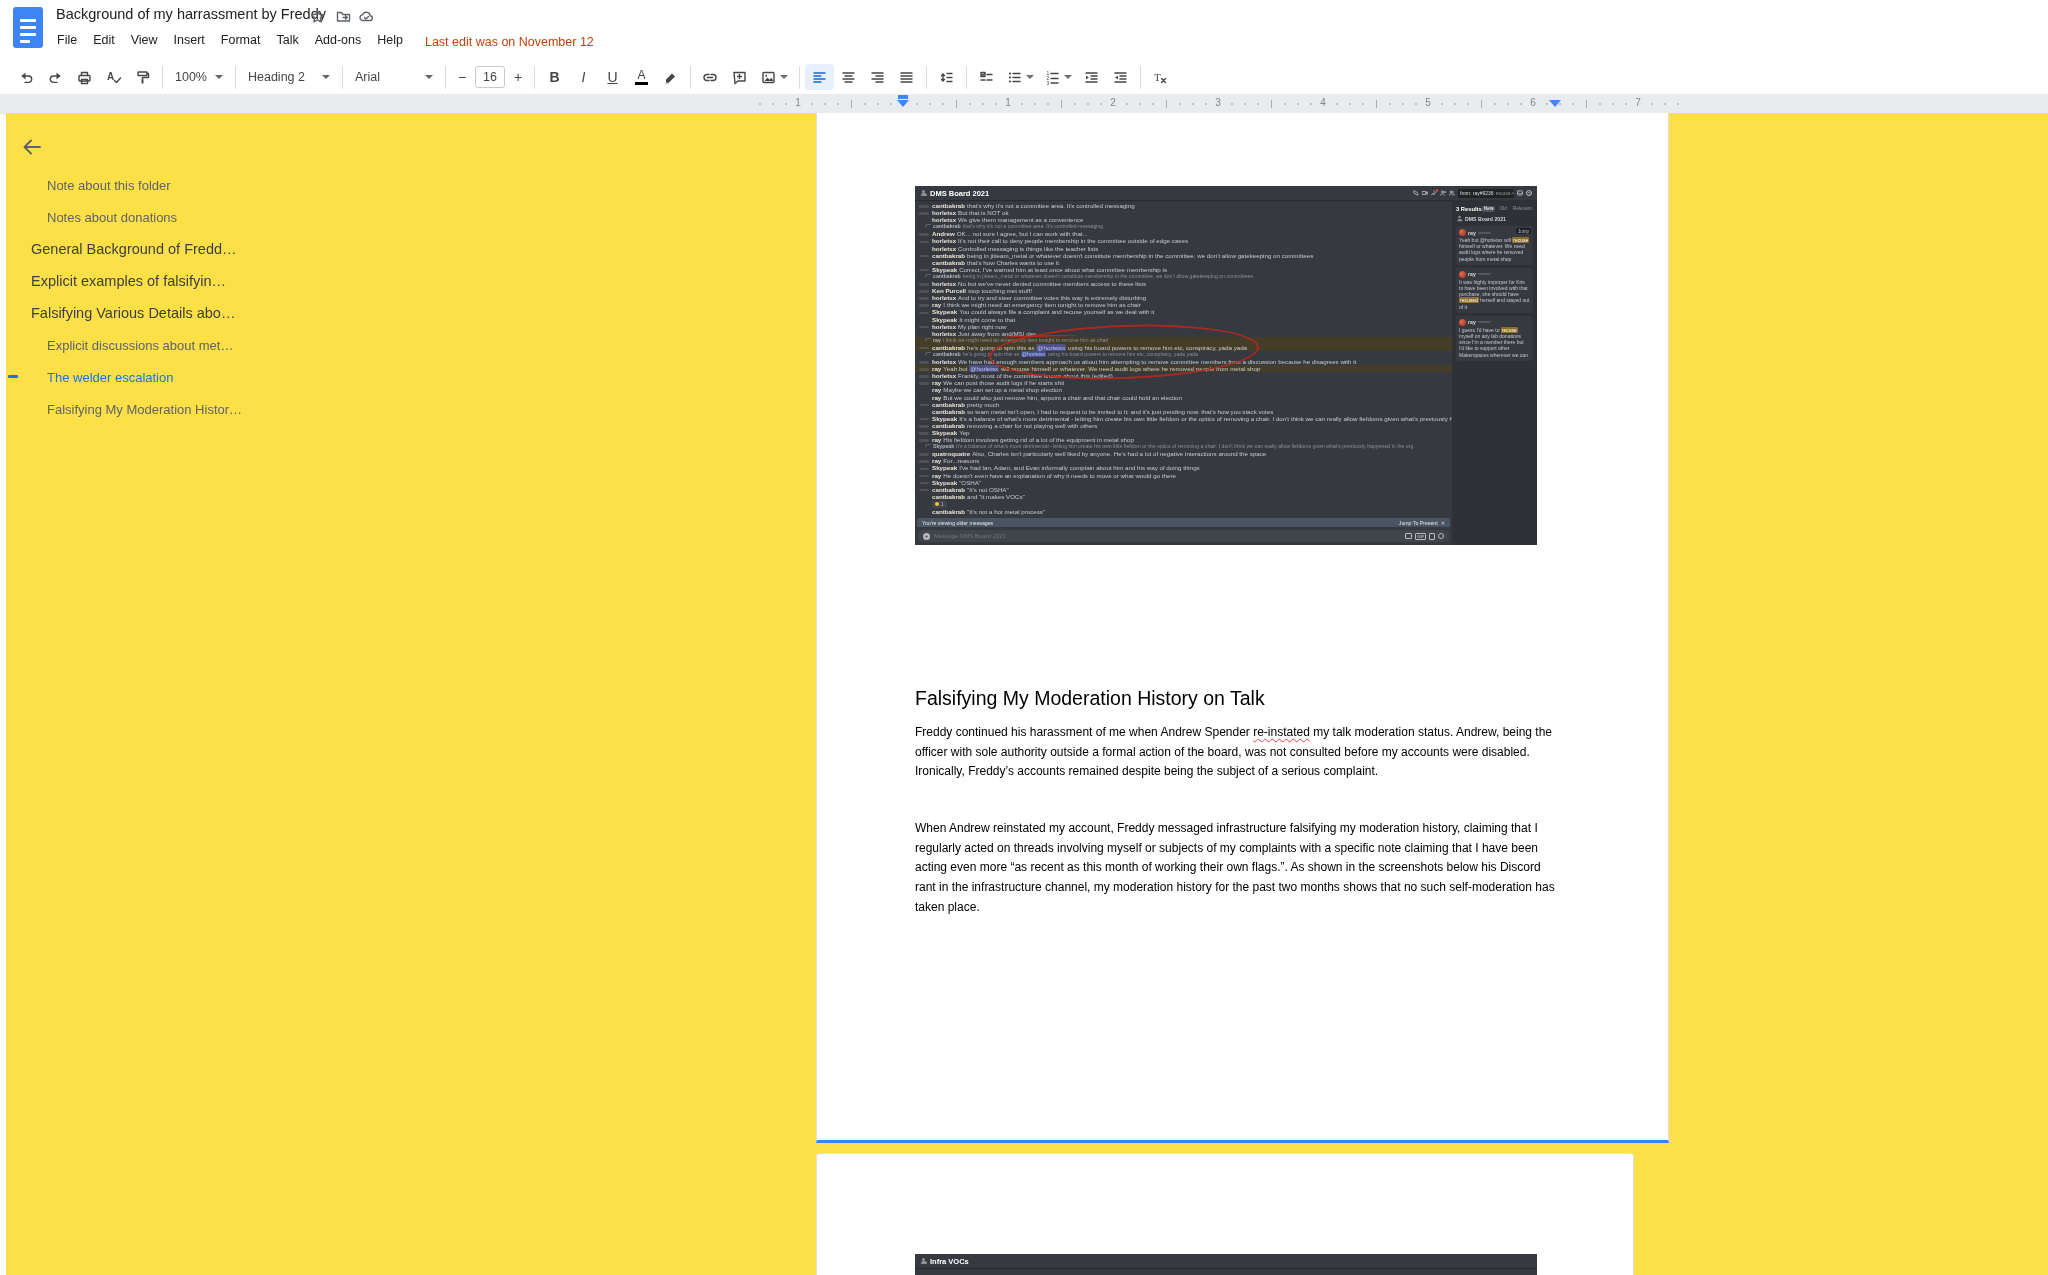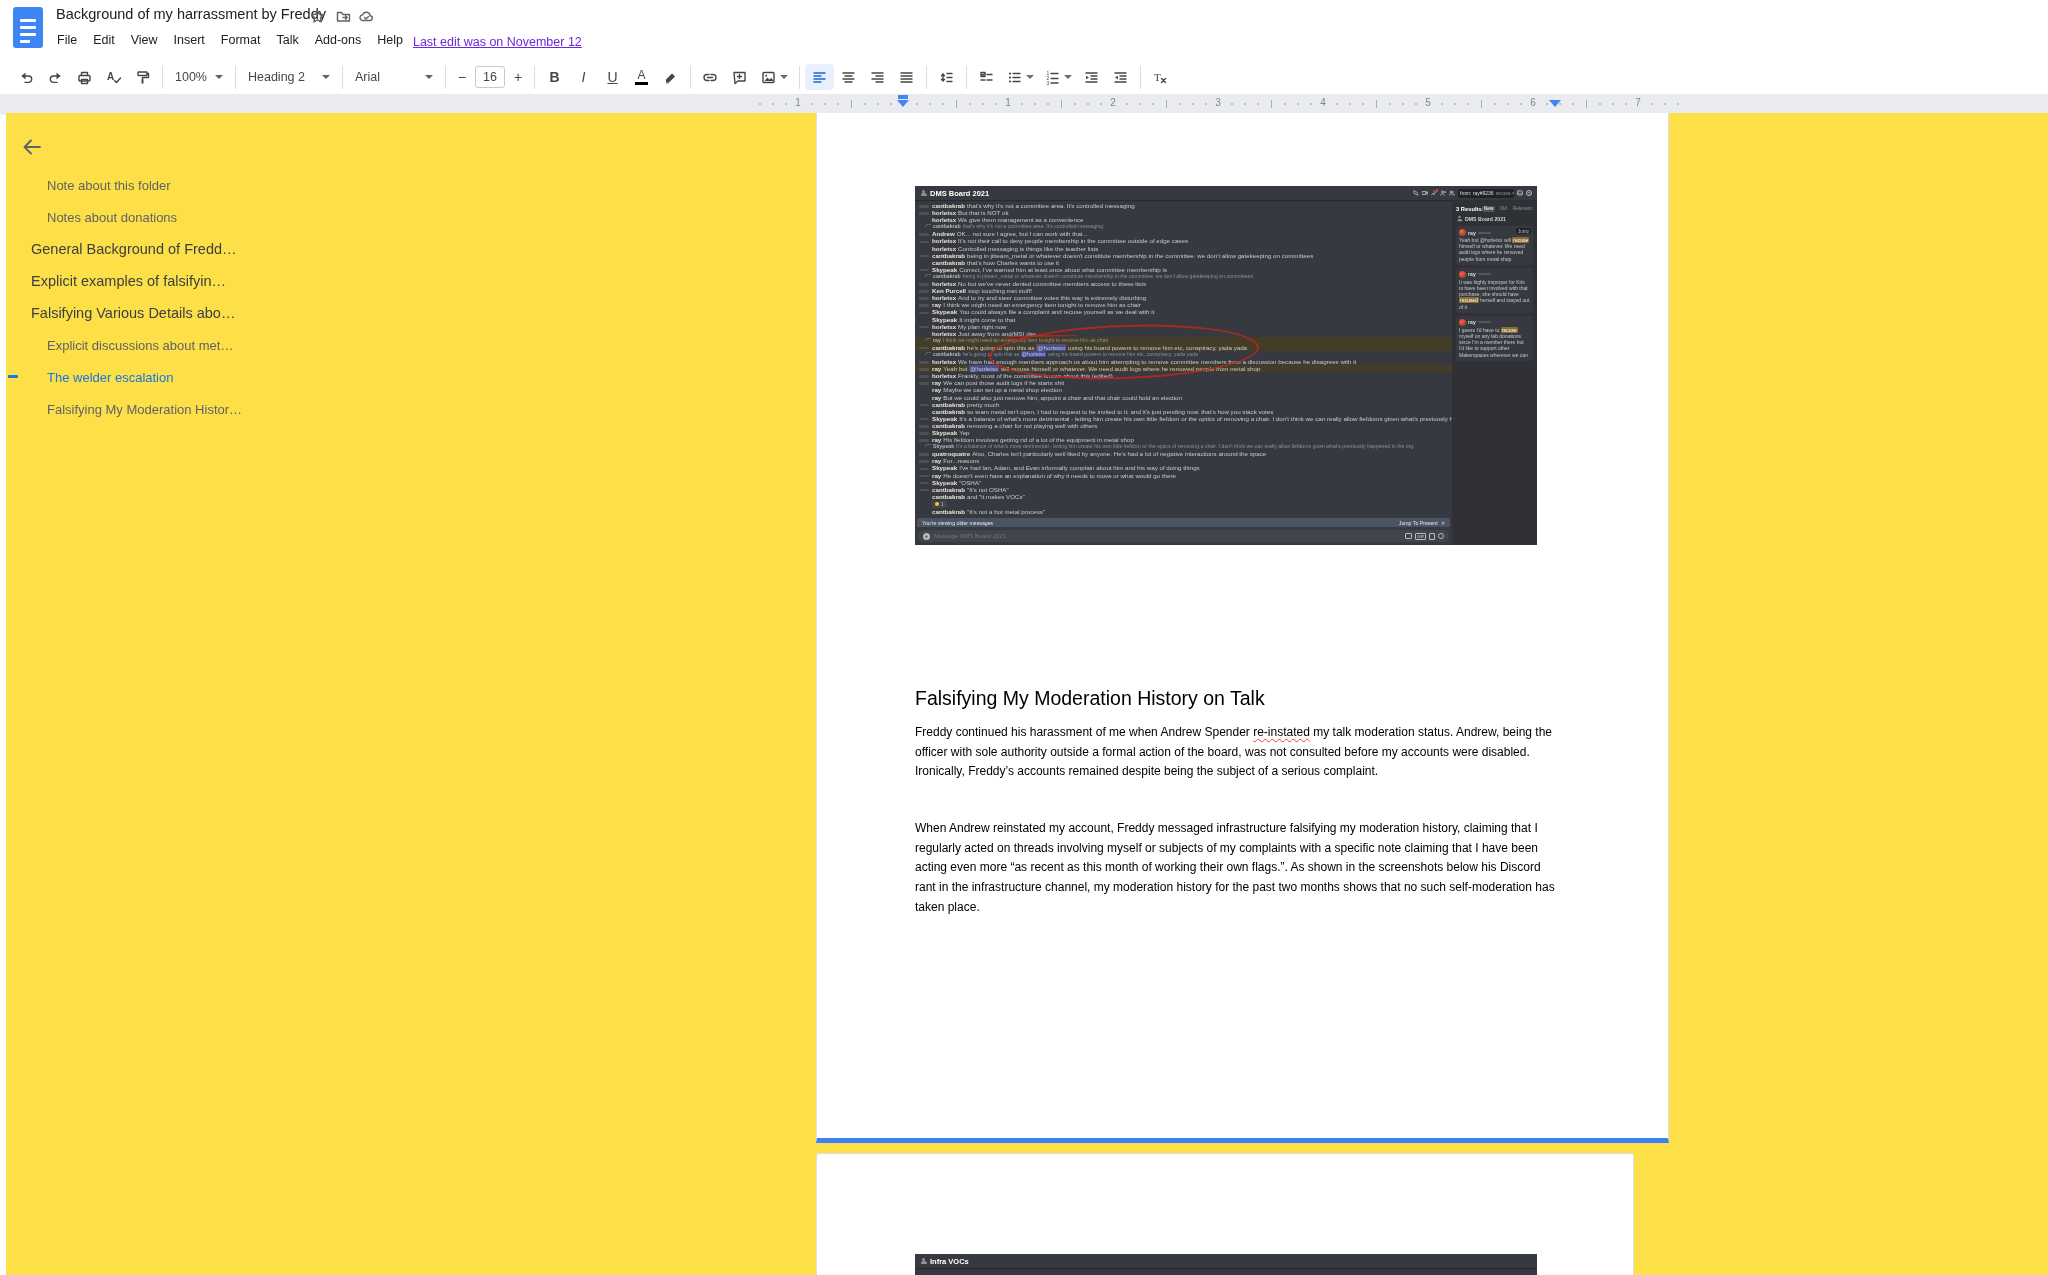--- a/index.html
+++ b/index.html
@@ -8,21 +8,21 @@
 
   
   #header{position:absolute;left:0;top:0;width:2048px;height:60px;background:#fff;}
   #docs-logo{position:absolute;left:13px;top:7px;width:30px;height:41px;background:#3d85f4;border-radius:3px;}
   #docs-logo .bar{position:absolute;left:7px;height:3px;background:#fff;border-radius:1px;width:16px;}
   #doc-title{position:absolute;left:56px;top:6px;font-size:14.5px;color:#202124;white-space:nowrap;}
   .title-ico{position:absolute;top:9px;width:15px;height:15px;color:#5f6368;}
   #star-ico{left:310px;} #folder-ico{left:336px;} #cloud-ico{left:359px;}
   #menubar{position:absolute;left:49px;top:31px;display:flex;align-items:flex-end;height:18px;}
   .menu-item{font-size:12.5px;color:#202124;padding:2px 8px;border-radius:3px;cursor:default;}
-  #last-edit{font-size:12.5px;color:#6d28d9;text-decoration:underline;margin-left:2px;white-space:nowrap;}
+  #last-edit{font-size:12.5px;color:#c2410c;margin-left:14px;white-space:nowrap;}
 
   
   #toolbar{position:absolute;left:0;top:60px;width:2048px;height:34px;background:#fff;display:flex;align-items:center;padding-left:12px;}
   .tb-btn{width:29px;height:26px;display:flex;align-items:center;justify-content:center;border-radius:4px;color:#444746;flex:0 0 auto;}
   .tb-btn svg{display:block;}
   .tb-btn.active{background:#e8f0fe;color:#1967d2;}
   .tb-sep{width:1px;height:23px;background:#dadce0;margin:0 5px;flex:0 0 auto;}
   .tb-select{display:flex;align-items:center;height:26px;padding:0 7px;border-radius:4px;font-size:12.5px;color:#444746;flex:0 0 auto;white-space:nowrap;}
   .caret{width:0;height:0;border-left:4px solid transparent;border-right:4px solid transparent;border-top:4px solid #5f6368;margin-left:8px;}
   .caret.sm{margin-left:3px;border-top-color:#6b6f73;}
@@ -46,21 +46,21 @@
   #content{position:absolute;left:6px;top:113px;width:2048px;height:1162px;background:#fde047;}
   #back-btn{position:absolute;left:14px;top:22px;width:24px;height:24px;color:#5f6368;}
   #outline{position:absolute;left:0;top:56px;width:300px;}
   .ol-row{position:relative;height:32px;display:flex;align-items:center;white-space:nowrap;overflow:hidden;}
   .ol-row.lv1{padding-left:25px;font-size:14.5px;font-weight:500;color:#3c4043;}
   .ol-row.lv2{padding-left:41px;font-size:13px;color:#5f6368;}
   .ol-row.active{color:#1a73e8;}
   .ol-row.active .dash{position:absolute;left:2px;top:14px;width:10px;height:3px;background:#1a73e8;border-radius:1px;}
 
   
-  #page1{position:absolute;left:810px;top:0;width:853px;height:1030px;background:#fff;border-left:1px solid #dde0e3;border-right:1px solid #dde0e3;border-bottom:5px solid #3b82f6;}
+  #page1{position:absolute;left:810px;top:0;width:853px;height:1030px;background:#fff;border-left:1px solid #dde0e3;border-right:1px solid #dde0e3;border-bottom:3px solid #3b82f6;}
   #page2{position:absolute;left:810px;top:1040px;width:818px;height:400px;background:#fff;border:1px solid #dde0e3;border-radius:3px 3px 0 0;}
   .doc-text{position:absolute;left:98px;width:648px;font-size:12px;line-height:19.7px;color:#000;}
   #caption{top:474px;}
   #doc-h2{position:absolute;left:98px;top:574px;font-size:19.5px;font-weight:400;color:#000;}
   #para1{top:610px;} #para2{top:706px;}
   .squiggle{text-decoration:underline;text-decoration-style:wavy;text-decoration-color:#e8413c;text-decoration-thickness:1px;text-underline-offset:2px;}
 
   
   .discord{position:absolute;left:98px;width:622px;background:#36393f;overflow:hidden;}
   #img1{top:73px;height:359px;}

